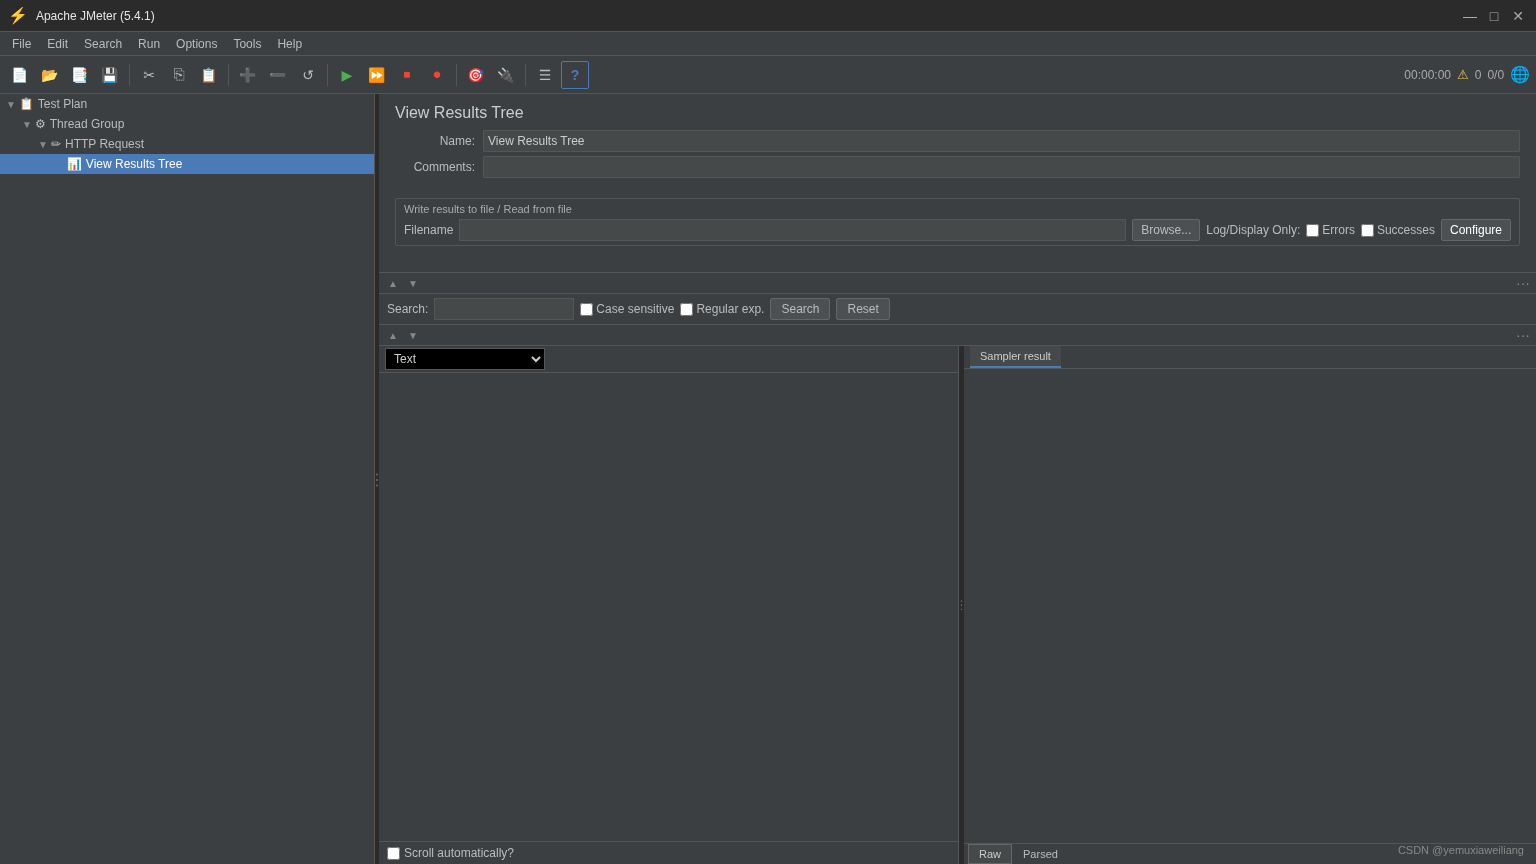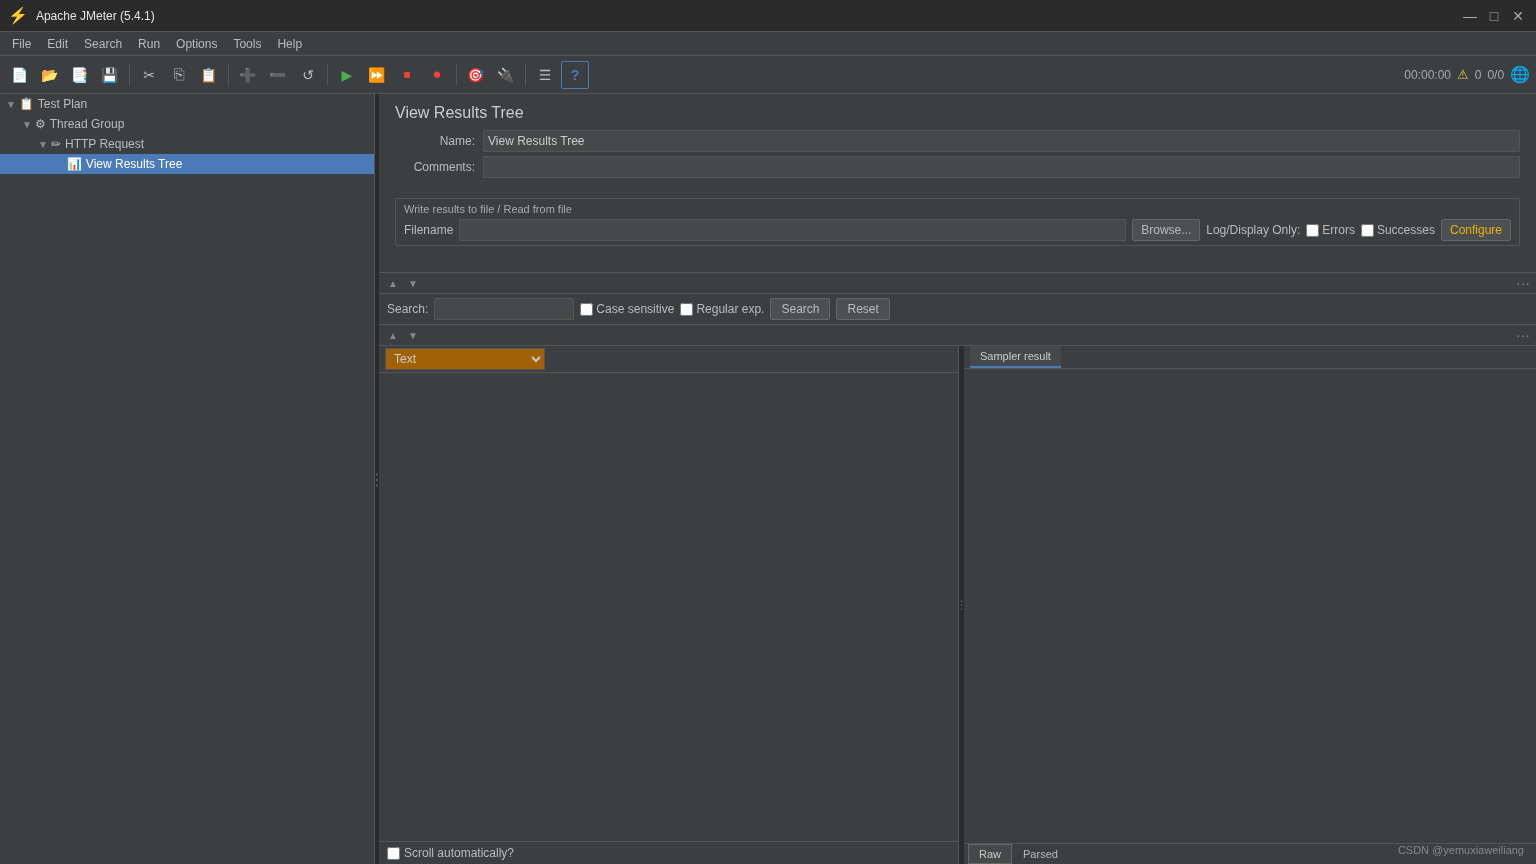--- a/index.html
+++ b/index.html
@@ -202,21 +202,21 @@
       cursor: pointer;
       height: 22px;
       border-radius: 2px;
     }
     .log-display-label { color: #bbb; }
     .checkbox-label { display: flex; align-items: center; gap: 3px; color: #bbb; cursor: pointer; }
     .config-btn {
       padding: 2px 8px;
       background: #4c5052;
       border: 1px solid #666;
-      color: #eab308;
+      color: #ffffff;
       cursor: pointer;
       height: 22px;
       border-radius: 2px;
     }
 
     
     .search-bar {
       background: #3c3f41;
       border-bottom: 1px solid #555;
       padding: 4px 8px;
@@ -299,21 +299,21 @@
       display: flex;
       align-items: center;
       gap: 4px;
     }
     .left-panel-content {
       flex: 1;
       background: #3c3f41;
       position: relative;
     }
     .format-select {
-      background: #a16207;
+      background: #000000;
       border: 1px solid #555;
       color: #ccc;
       padding: 1px 4px;
       height: 22px;
       width: 160px;
       outline: none;
       cursor: pointer;
     }
 
     .right-panel {

